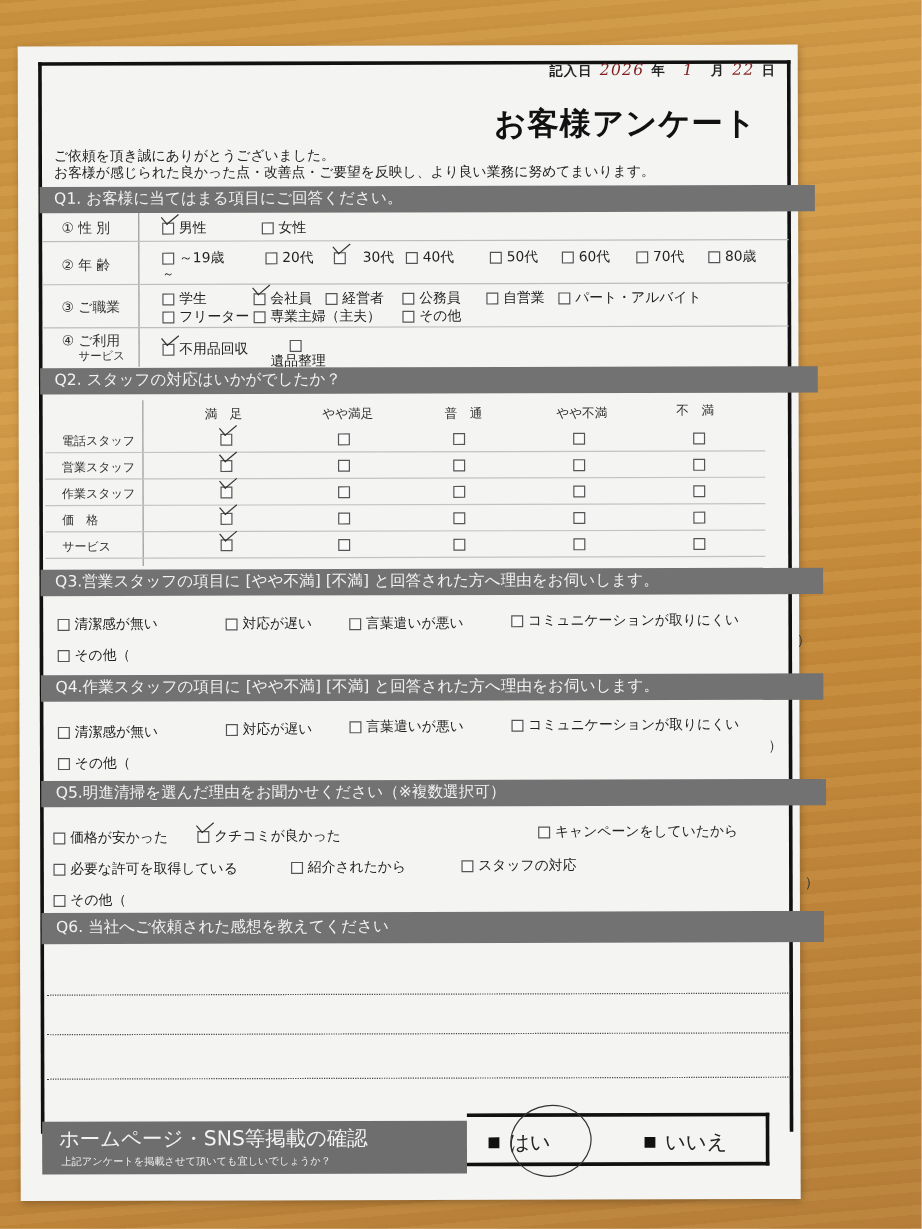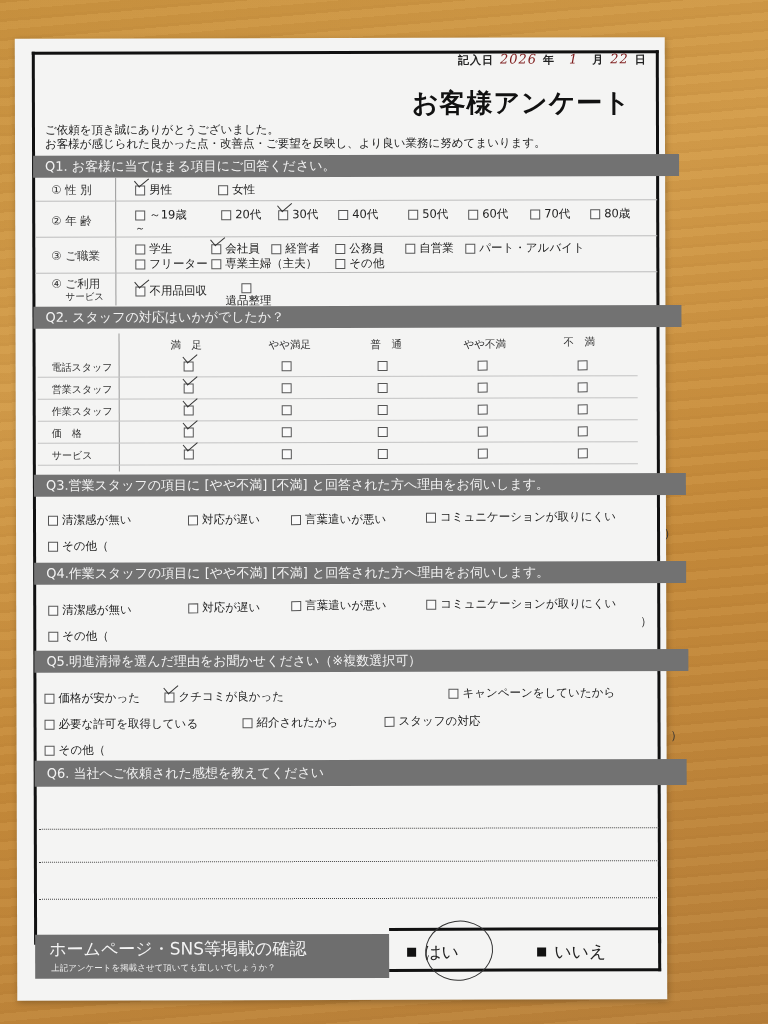--- a/index.html
+++ b/index.html
@@ -49,21 +49,21 @@
     content: ""; position: absolute; left: 3px; top: -7px; width: 12px; height: 7px;
     border-left: 1.5px solid #333; border-bottom: 1.5px solid #333; transform: rotate(-40deg); transform-origin: left bottom;
   }
   .q2head { position: absolute; font-size: 10.5px; color: #333; }
   .q2cell { position: absolute; }
   .q2row { position: absolute; left: 22px; width: 600px; height: 21px; border-bottom: 1px solid #c3c3c3; box-sizing: border-box; }
   .q2row .lbl { position: absolute; left: 14px; top: 4px; font-size: 10px; color: #333; }
   .paren-close { position: absolute; font-size: 12px; color: #333; }
   .line-rule { position: absolute; left: 22px; width: 620px; height: 0; border-top: 1.5px dotted #444; }
   .bottom-box {
-    position: absolute; left: 372px; top: 890px; width: 272px; height: 44px;
+    position: absolute; left: 372px; top: 890px; width: 252px; height: 44px;
     border-top: 3px solid #111; border-bottom: 3px solid #111; border-right: 3px solid #111; box-sizing: border-box;
   }
   .sns-bar {
     position: absolute; left: 18px; top: 896px; width: 354px; height: 44px; background: #6e6e6e; color: #f3f3f3;
   }
   .sns-title { position: absolute; left: 14px; top: 3px; font-size: 17px; }
   .sns-sub { position: absolute; left: 16px; top: 28px; font-size: 8.5px; color: #eee; }
   .yesno { position: absolute; top: 10px; font-size: 17px; color: #222; display: flex; align-items: center; }
   .sq { display: inline-block; width: 9px; height: 9px; background: #111; margin-right: 8px; }
   .circle {
@@ -111,21 +111,21 @@
   <div class="row" style="top:163px; height:36px;">
     <span class="row-label" style="top:12px;">② 年 齢</span>
     <span class="opt" style="left:100px; top:6px;">
         <span class="cb"></span>
         <span>～19歳</span>
       </span>
     <span class="opt" style="left:186px; top:6px;">
         <span class="cb"></span>
         <span>20代</span>
       </span>
-    <span class="opt" style="left:243px; top:6px;">
+    <span class="opt" style="left:243px; top:6px;gap:10px;">
         <span class="cb checked"></span>
         <span>30代</span>
       </span>
     <span class="opt" style="left:303px; top:6px;">
         <span class="cb"></span>
         <span>40代</span>
       </span>
     <span class="opt" style="left:373px; top:6px;">
         <span class="cb"></span>
         <span>50代</span>

